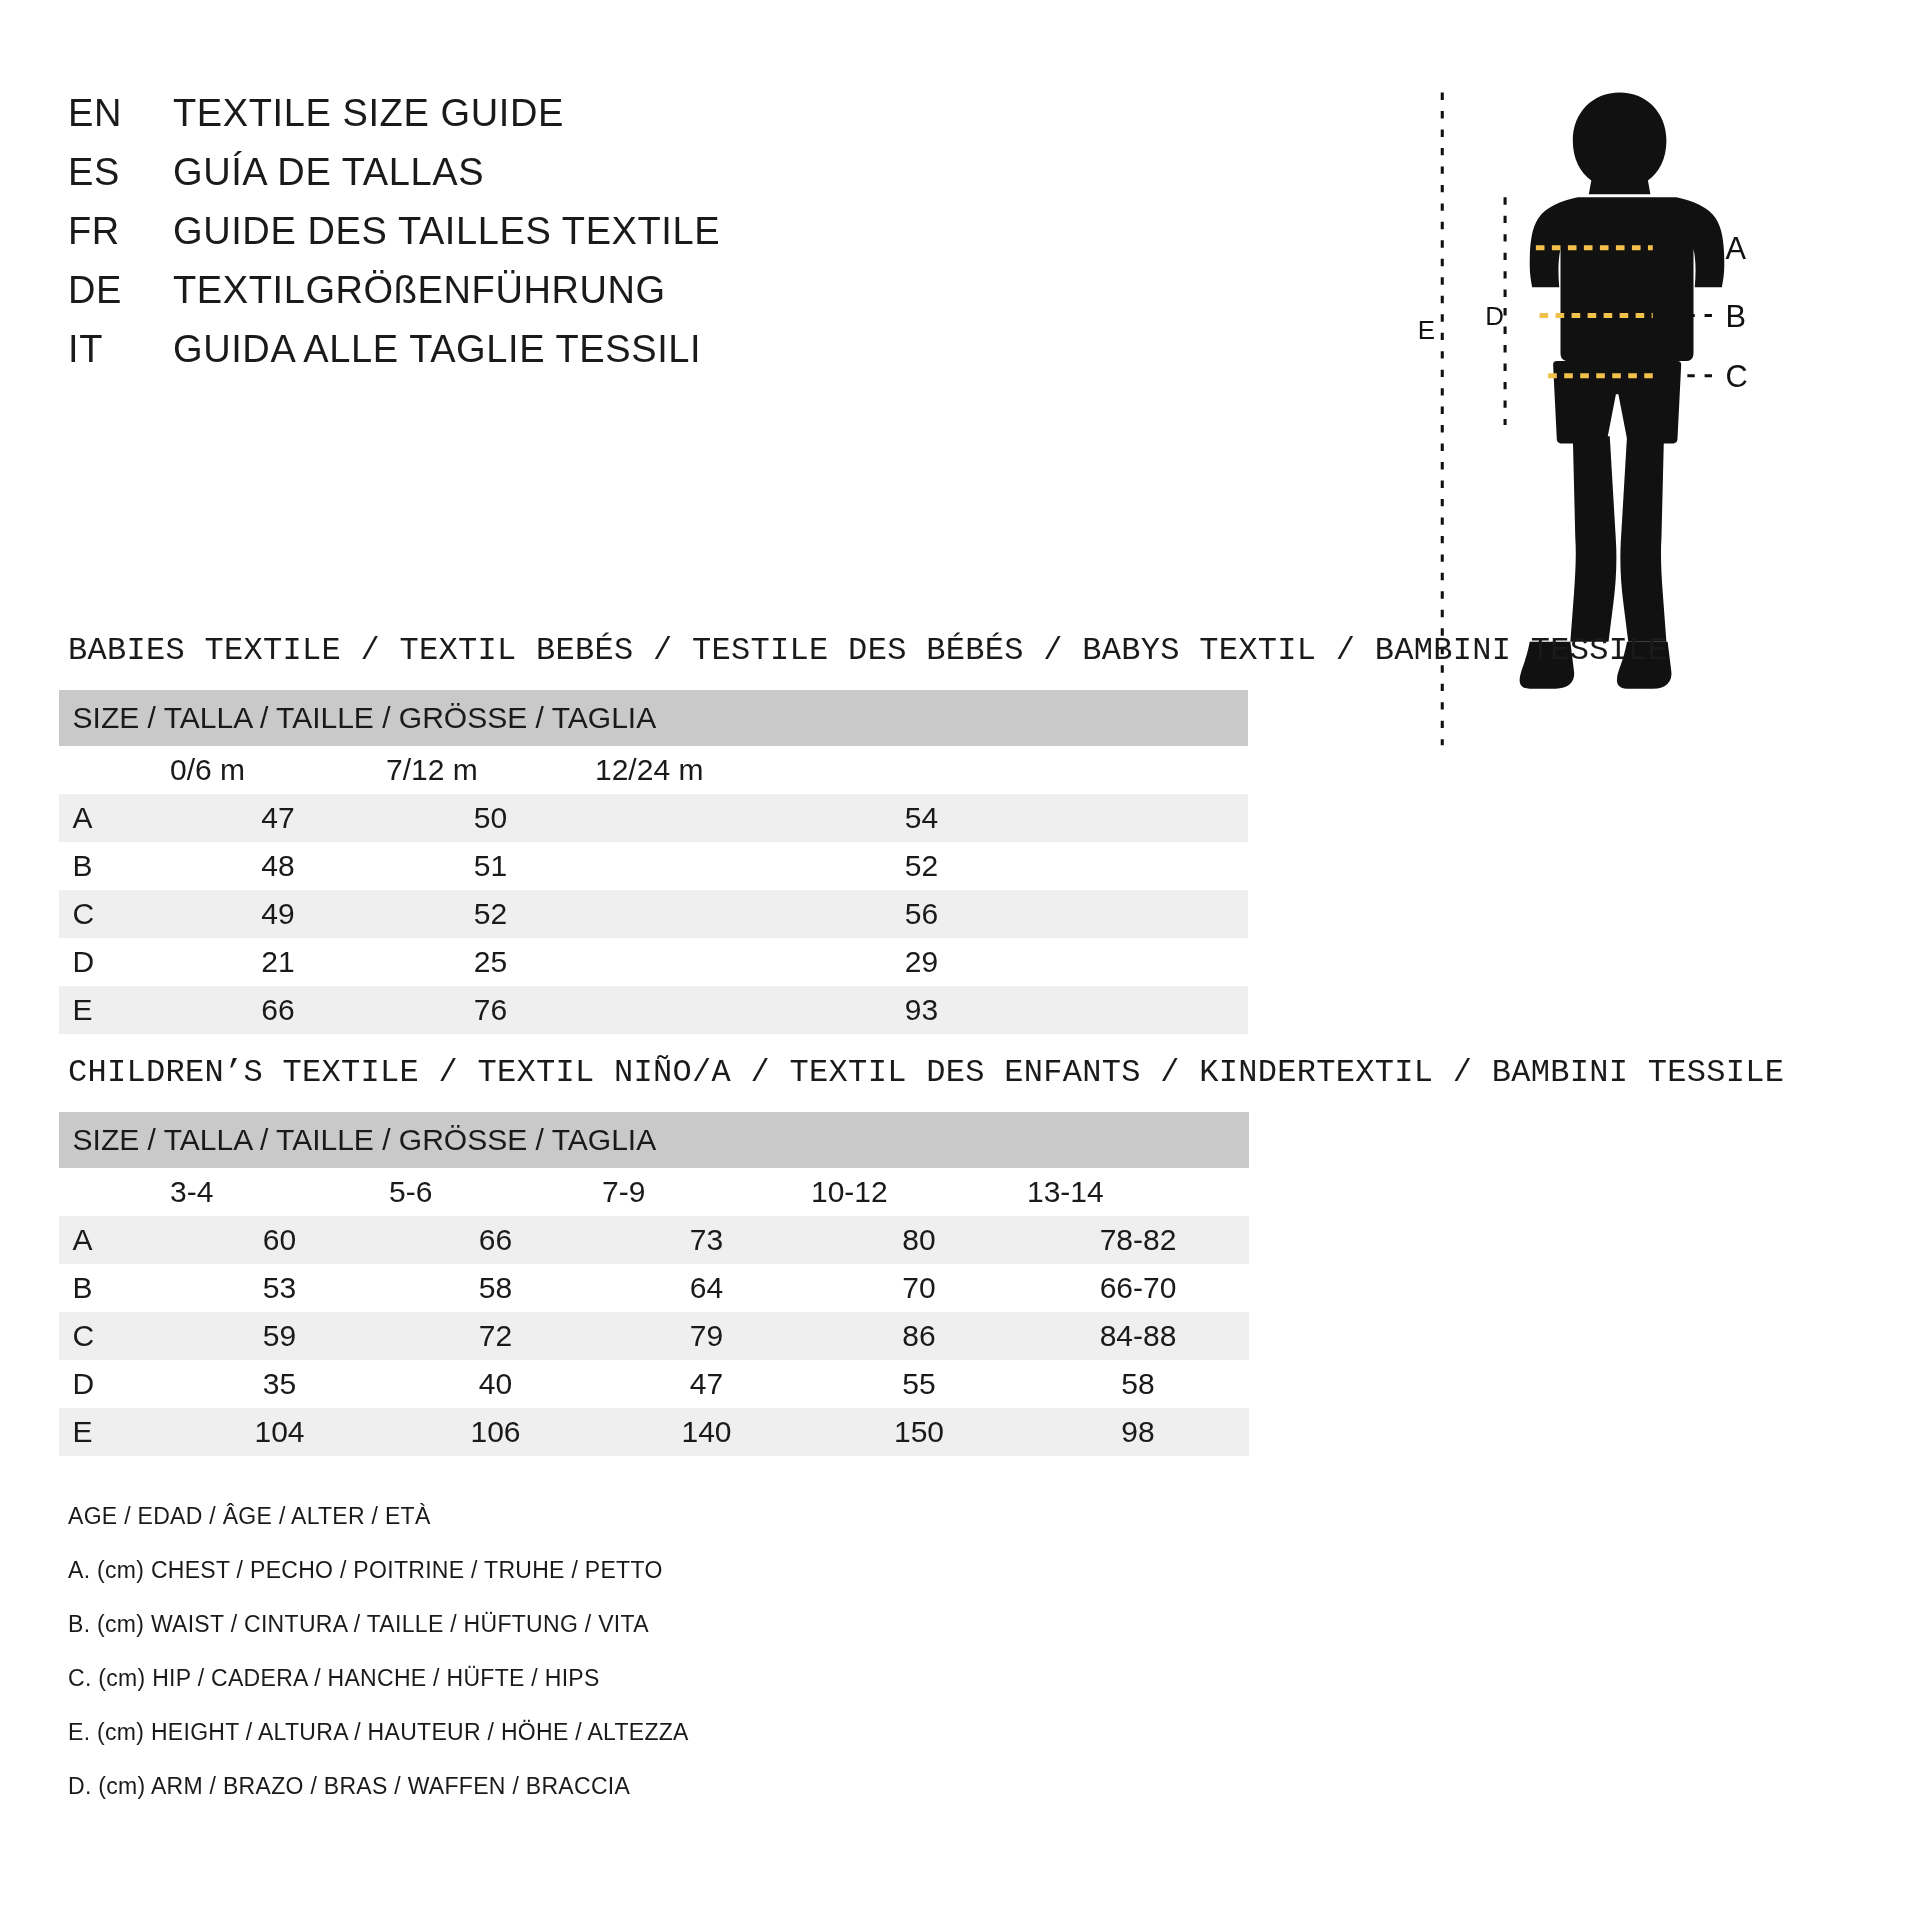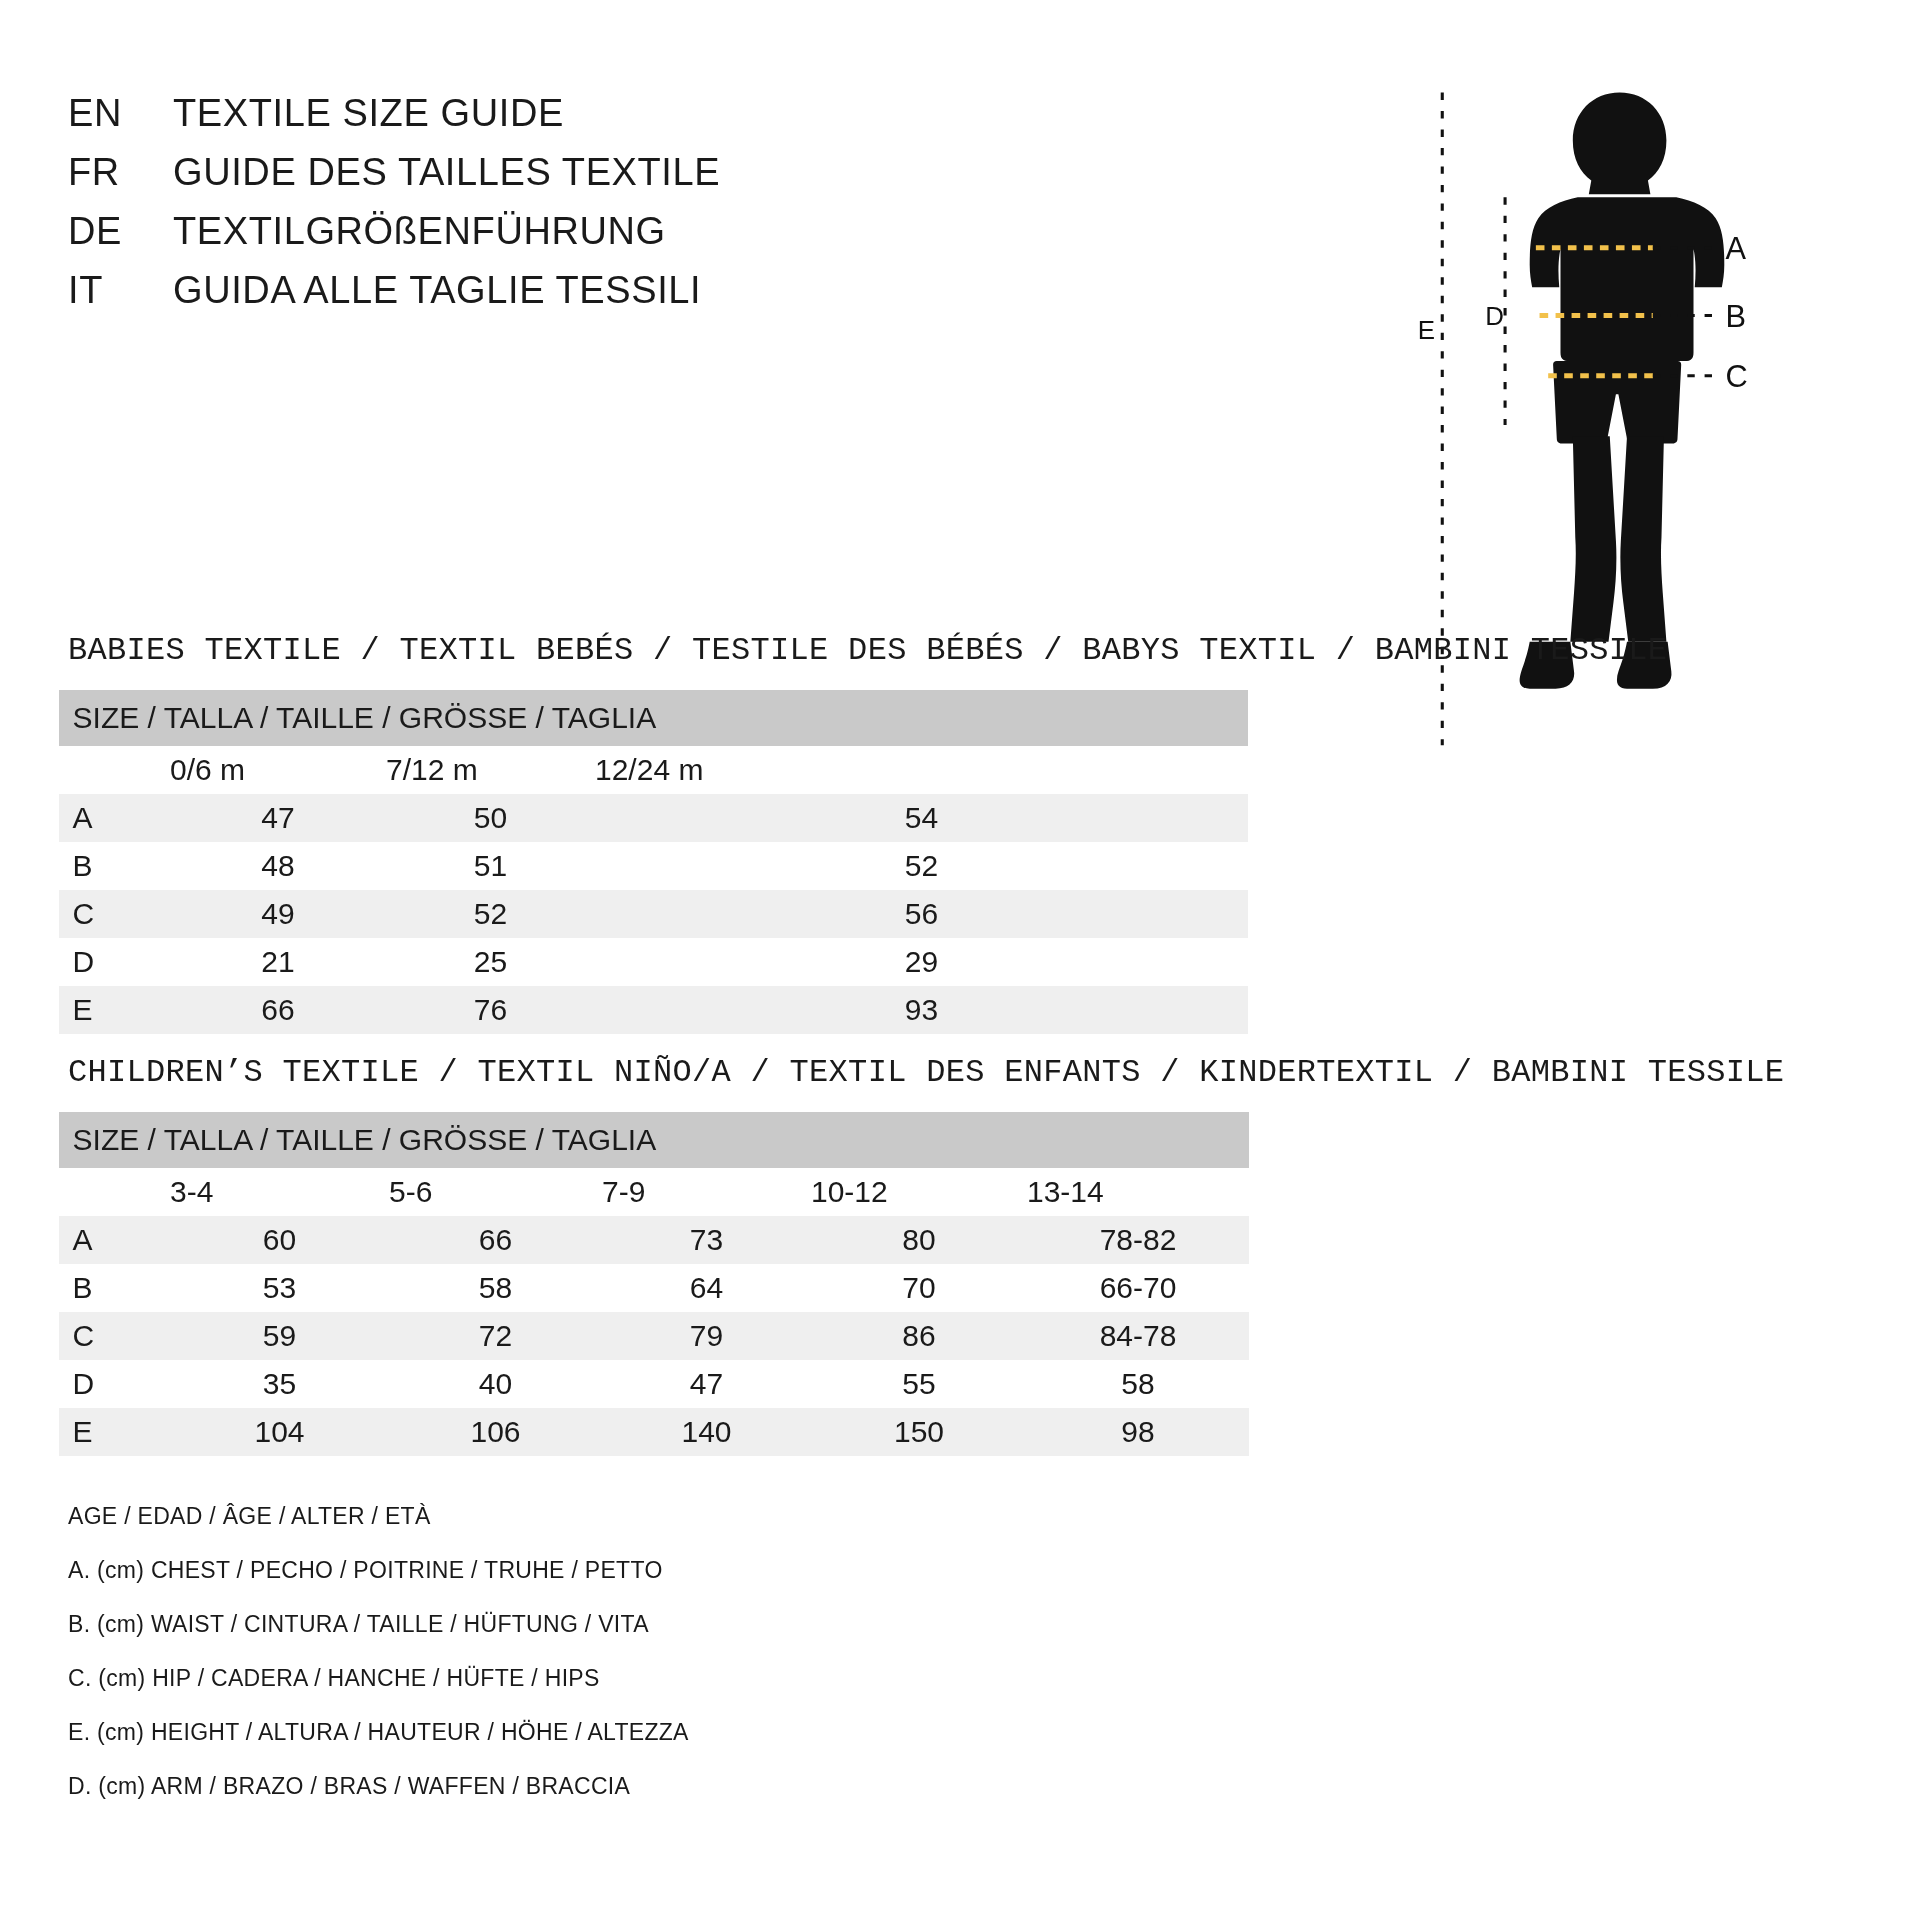--- a/index.html
+++ b/index.html
@@ -131,20 +131,24 @@
 </style>
 </head>
 <body>
 
 <div class="page">
 
   <div class="lang-block">
     <div class="lang-row">
       <div class="lang-code">EN</div>
       <div class="lang-text">TEXTILE SIZE GUIDE</div>
+    </div>
+    <div class="lang-row">
+      <div class="lang-code">ES</div>
+      <div class="lang-text">GUÍA DE TALLAS</div>
     </div>
     <div class="lang-row">
       <div class="lang-code">FR</div>
       <div class="lang-text">GUIDE DES TAILLES TEXTILE</div>
     </div>
     <div class="lang-row">
       <div class="lang-code">DE</div>
       <div class="lang-text">TEXTILGRÖßENFÜHRUNG</div>
     </div>
     <div class="lang-row">
@@ -283,21 +287,21 @@
           <td class="pad-l cell-val">64</td>
           <td class="pad-l cell-val">70</td>
           <td class="pad-l cell-val">66-70</td>
         </tr>
         <tr class="zebra">
           <td class="col-label">C</td>
           <td class="pad-l cell-val">59</td>
           <td class="pad-l cell-val">72</td>
           <td class="pad-l cell-val">79</td>
           <td class="pad-l cell-val">86</td>
-          <td class="pad-l cell-val">84-78</td>
+          <td class="pad-l cell-val">84-88</td>
         </tr>
         <tr class="plain">
           <td class="col-label">D</td>
           <td class="pad-l cell-val">35</td>
           <td class="pad-l cell-val">40</td>
           <td class="pad-l cell-val">47</td>
           <td class="pad-l cell-val">55</td>
           <td class="pad-l cell-val">58</td>
         </tr>
         <tr class="zebra">

